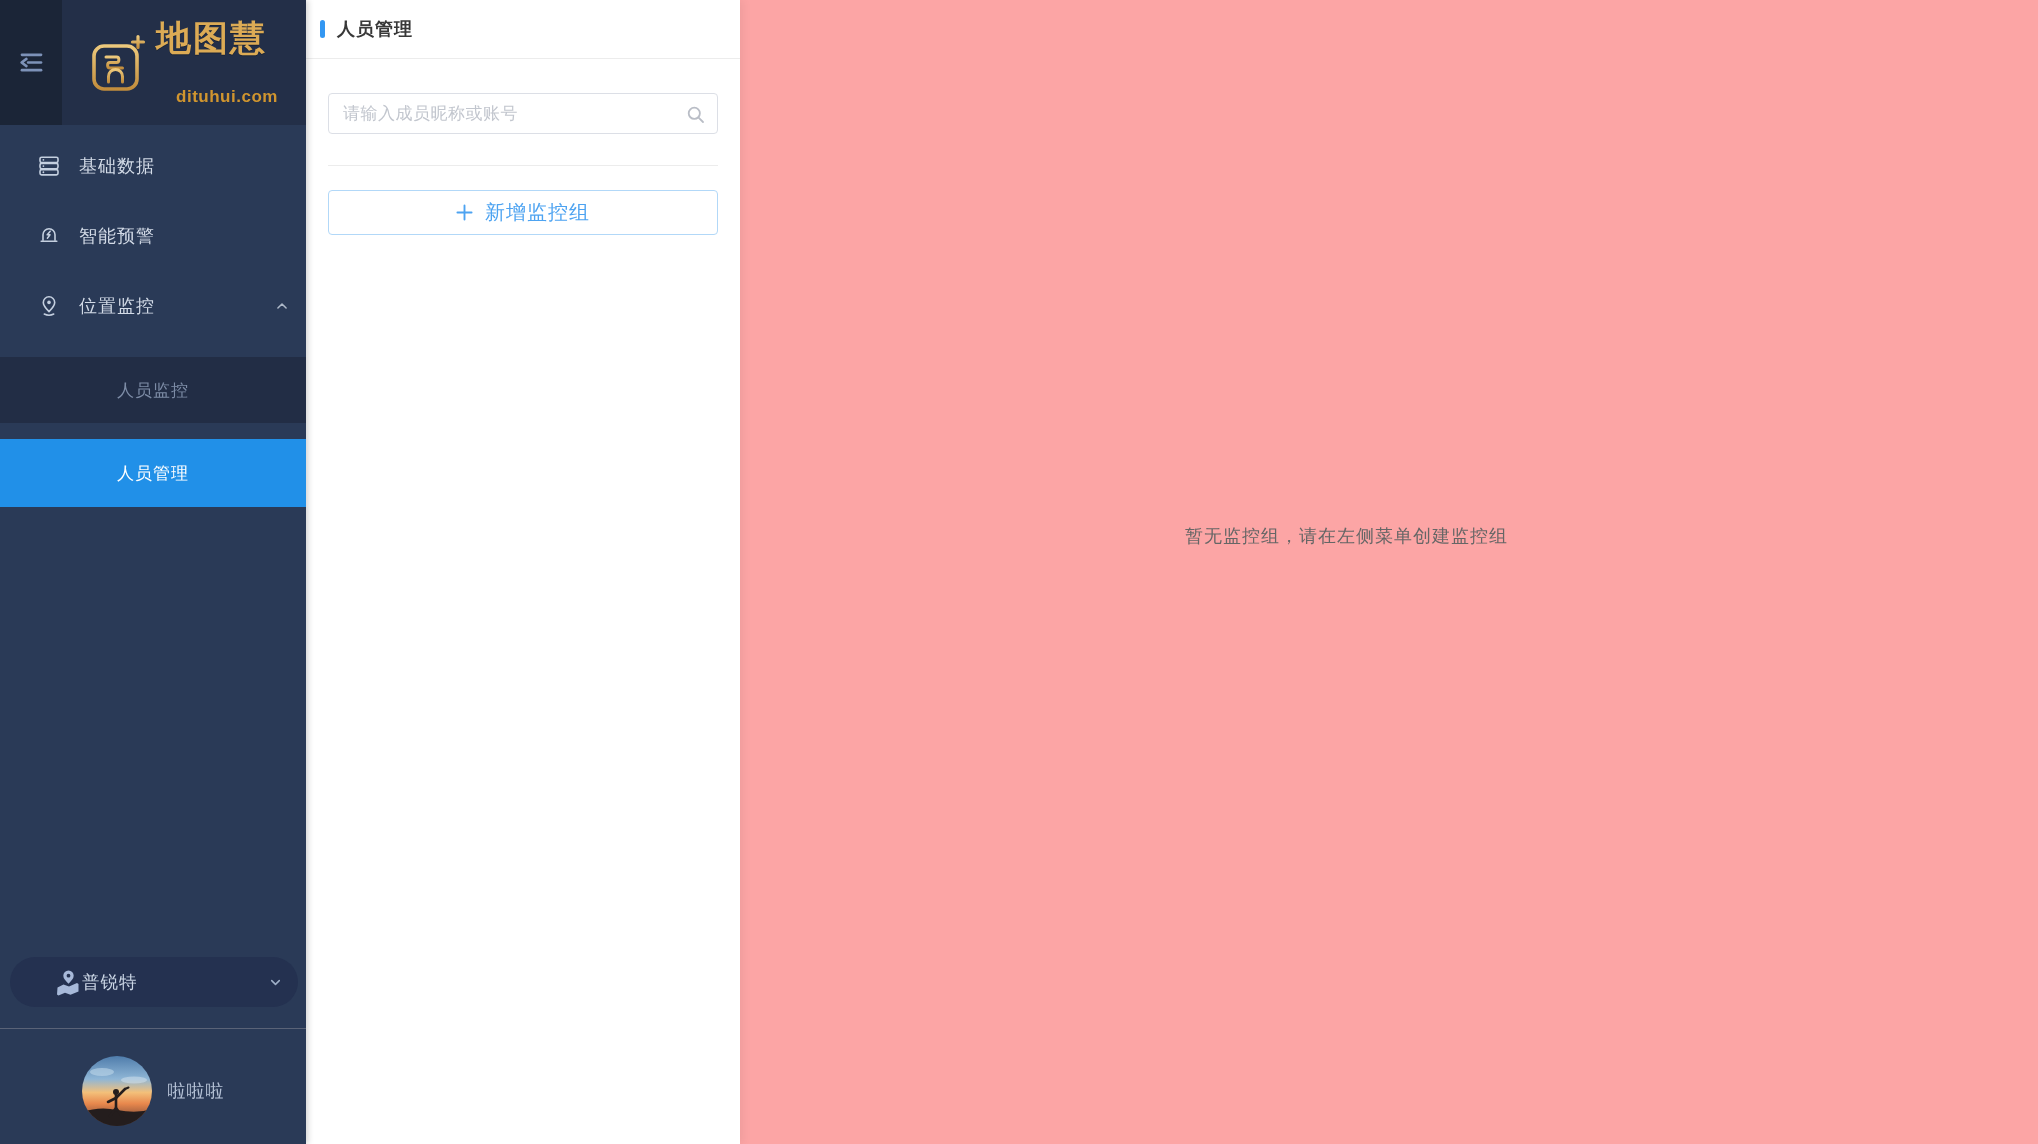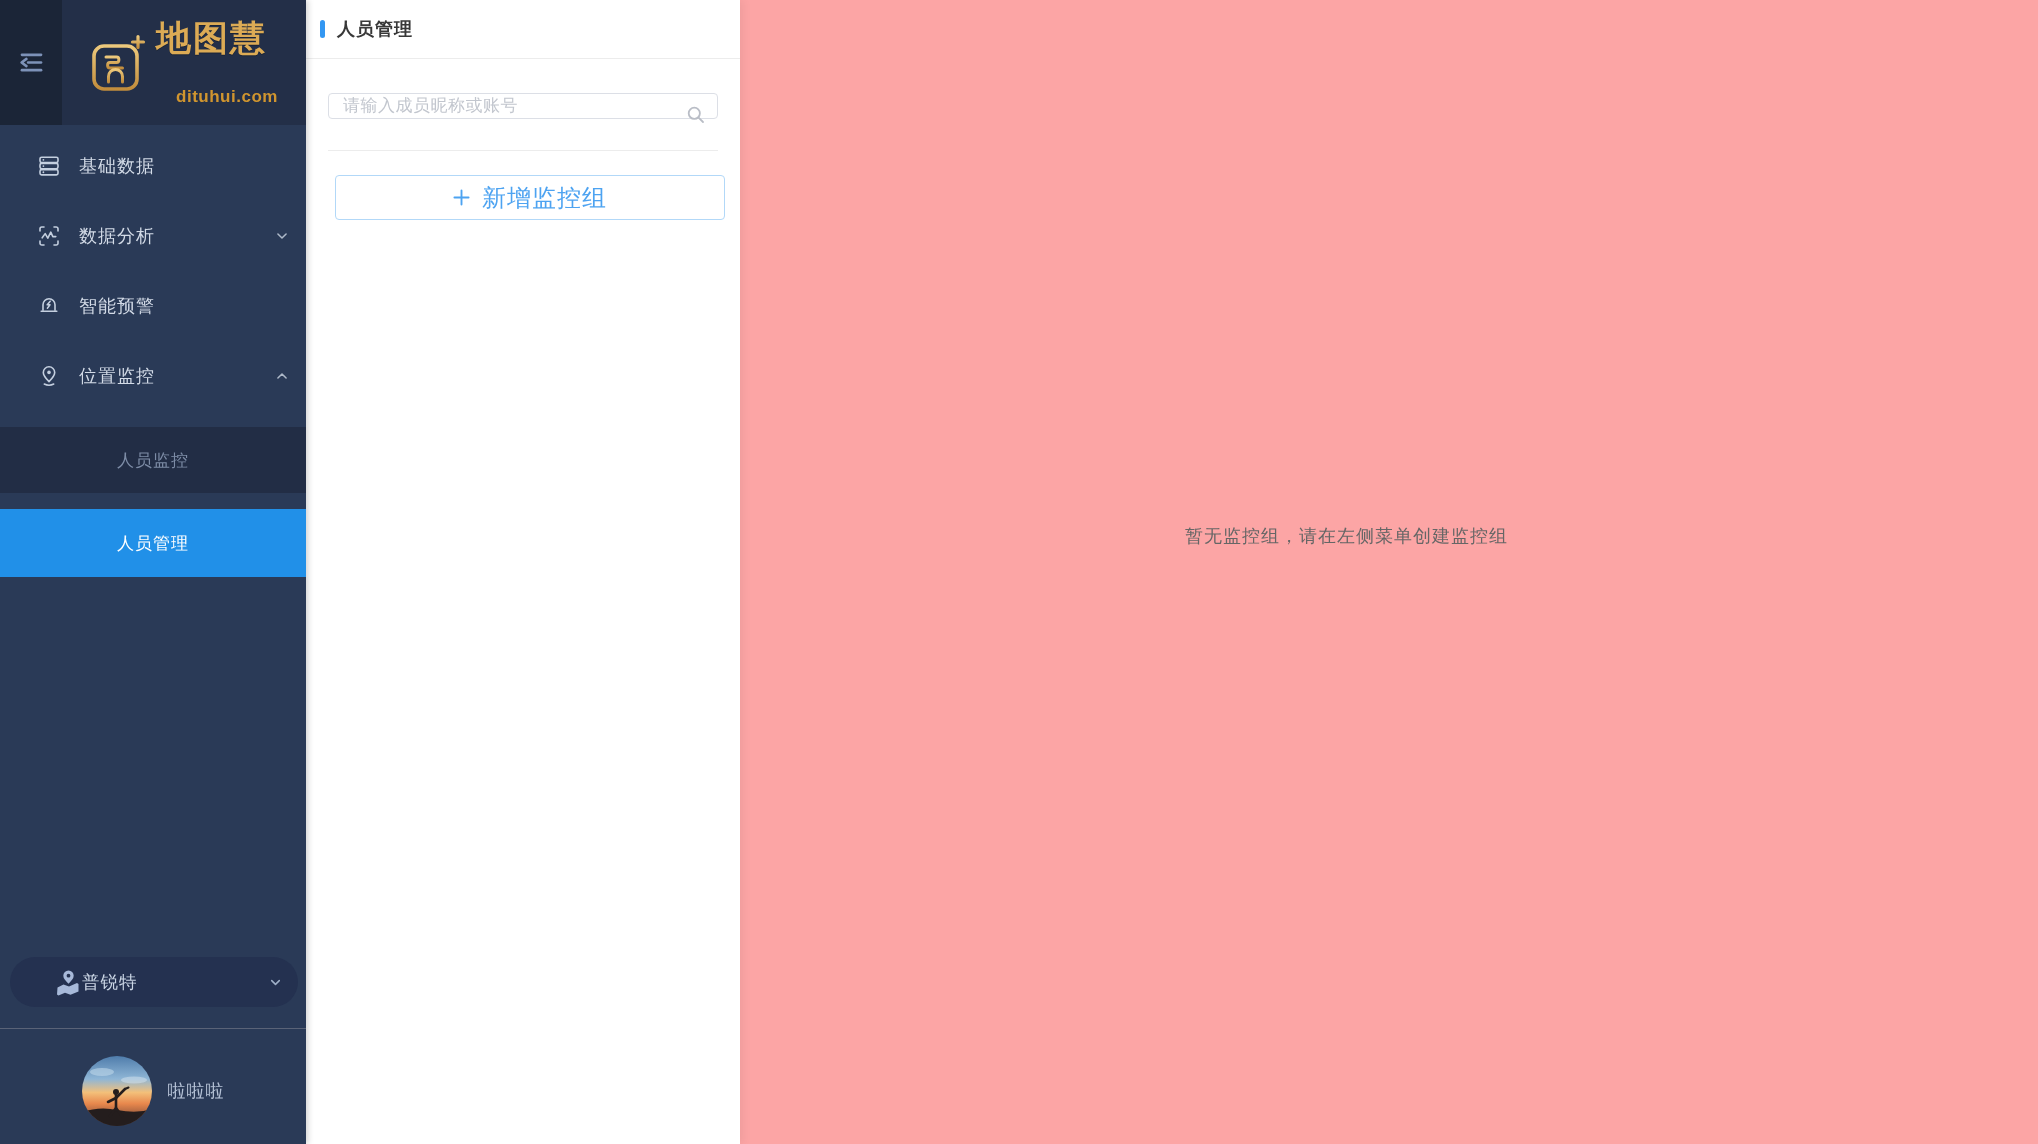--- a/index.html
+++ b/index.html
@@ -86,34 +86,33 @@
   }
   .panel-header{
     height:59px; border-bottom:1px solid #ececec;
     display:flex; align-items:center; padding-left:14px;
   }
   .accent-bar{ width:5px; height:18px; border-radius:2.5px; background:#3397f2; }
   .panel-title{ margin-left:12px; font-size:18px; font-weight:600; color:#383838; letter-spacing:1px; }
   .panel-body{ padding:0 22px; }
   .search-wrap{ margin-top:34px; position:relative; }
   .search-input{
-    width:100%; height:26px; border:1px solid #dcdfe6; border-radius:4px;
+    width:100%; height:41px; border:1px solid #dcdfe6; border-radius:4px;
     padding:0 42px 0 14px; font-size:17px; color:#555; outline:none;
     font-family:inherit; background:#fff;
   }
   .search-input::placeholder{ color:#c2c6ce; letter-spacing:.5px; }
   .search-icon{ position:absolute; right:12px; top:12px; width:20px; height:20px; display:flex; cursor:pointer; }
   .panel-divider{ margin-top:31px; border-top:1px solid #ececec; }
   .add-button{
     margin-top:24px; height:45px; border:1px solid #b2d8f8; border-radius:4px;
     background:#ffffff; width:100%; cursor:pointer;
     display:flex; align-items:center; justify-content:center; gap:12px;
-    color:#4da3f1; font-size:24px; letter-spacing:1px;
+    color:#4da3f1; font-size:20px; letter-spacing:1px;
     font-family:inherit;
-    margin-left:7px;
   }
   .add-button .plus-icon{ width:17px; height:17px; display:flex; }
 
   
   .main{
     position:absolute; left:740px; top:0; right:0; height:1144px;
     background:#fca5a5; z-index:1;
   }
   .empty-message{
     position:absolute; top:524px; left:0; right:85px;
@@ -171,37 +170,20 @@
           <rect x="3" y="9.4" width="18" height="5.3" rx="1.6"></rect>
           <rect x="3" y="15.6" width="18" height="5.3" rx="1.6"></rect>
           <circle cx="6.4" cy="5.85" r="0.9" fill="#c4cfdf" stroke="none"></circle>
           <circle cx="6.4" cy="12.05" r="0.9" fill="#c4cfdf" stroke="none"></circle>
           <circle cx="6.4" cy="18.25" r="0.9" fill="#c4cfdf" stroke="none"></circle>
         </svg>
       </span>
       <span class="mi-label">基础数据</span>
     </div>
 
-    <div class="menu-item">
-      <span class="mi-icon">
-        <svg width="24" height="24" viewBox="0 0 24 24" fill="none" stroke="#c4cfdf" stroke-width="1.6" stroke-linecap="round" stroke-linejoin="round">
-          <path d="M3,7 V4.8 A1.8,1.8 0 0 1 4.8,3 H7"></path>
-          <path d="M17,3 h2.2 A1.8,1.8 0 0 1 21,4.8 V7"></path>
-          <path d="M21,17 v2.2 A1.8,1.8 0 0 1 19.2,21 H17"></path>
-          <path d="M7,21 H4.8 A1.8,1.8 0 0 1 3,19.2 V17"></path>
-          <path d="M5.2,13.8 l3,-4.2 2.6,4.6 3,-6 2,4.4 h3"></path>
-        </svg>
-      </span>
-      <span class="mi-label">数据分析</span>
-      <span class="mi-chevron">
-        <svg width="14" height="14" viewBox="0 0 24 24" fill="none" stroke="#aeb9c9" stroke-width="2.6" stroke-linecap="round" stroke-linejoin="round">
-          <path d="M5,8.5 l7,7 7,-7"></path>
-        </svg>
-      </span>
-    </div>
 
     <div class="menu-item">
       <span class="mi-icon">
         <svg width="24" height="24" viewBox="0 0 24 24" fill="none" stroke="#c4cfdf" stroke-width="1.6" stroke-linecap="round" stroke-linejoin="round">
           <path d="M6,16.2 V10.8 a6,6 0 0 1 12,0 V16.2"></path>
           <path d="M4.2,17.2 H19.8"></path>
           <path d="M13.2,7.2 l-3,3.6 h2.8 l-2.6,3.4" stroke-width="1.5"></path>
         </svg>
       </span>
       <span class="mi-label">智能预警</span>

